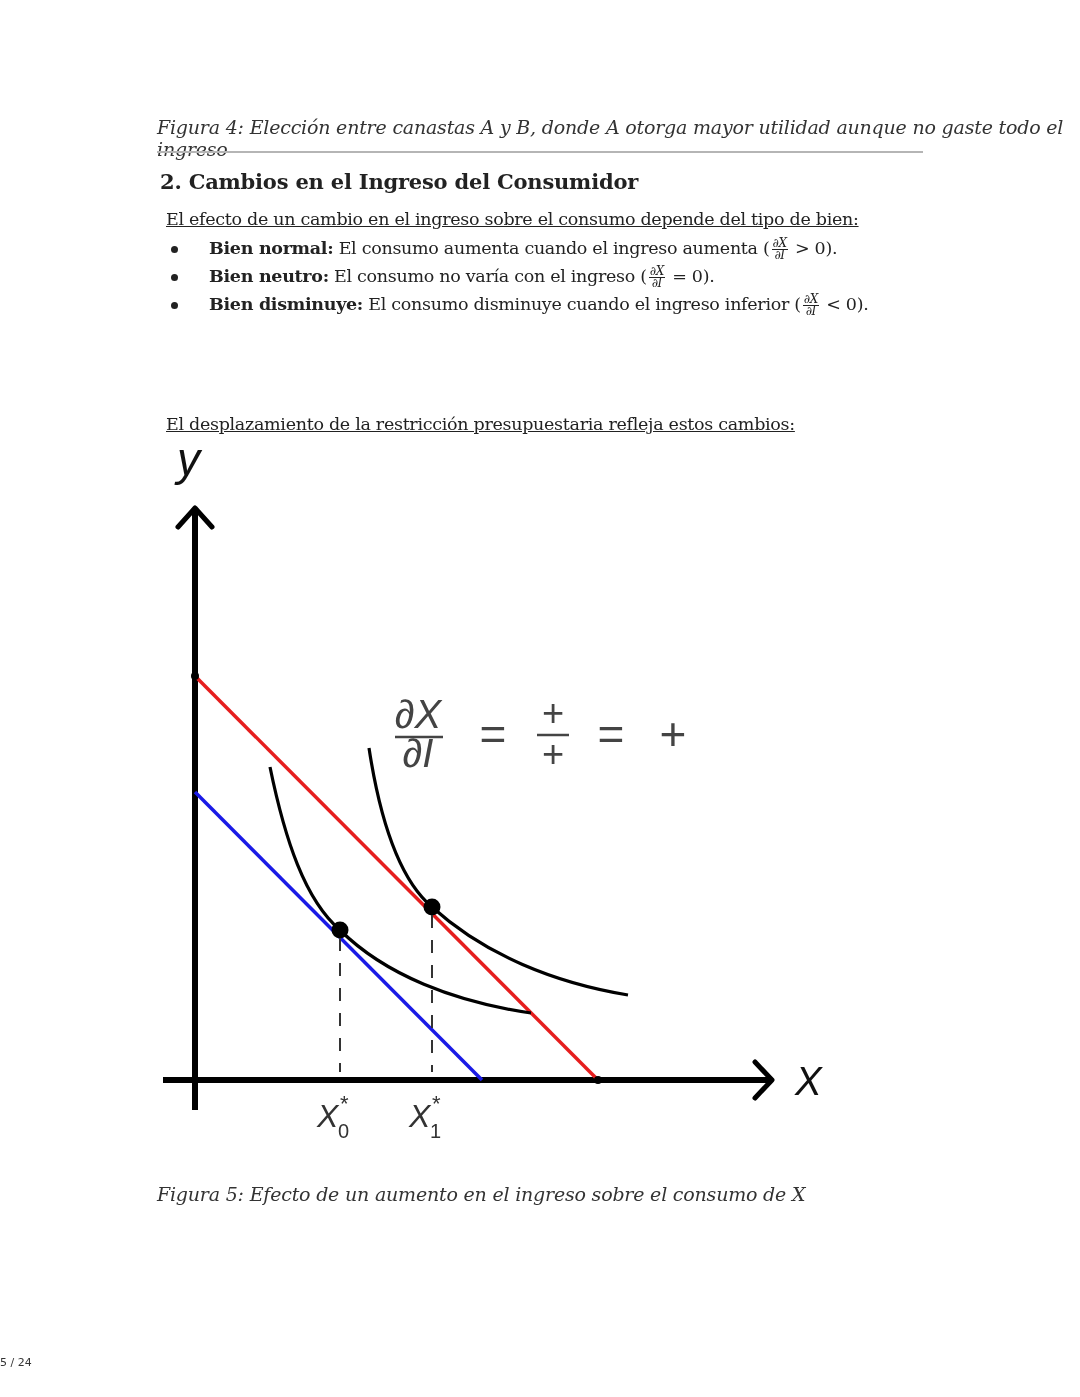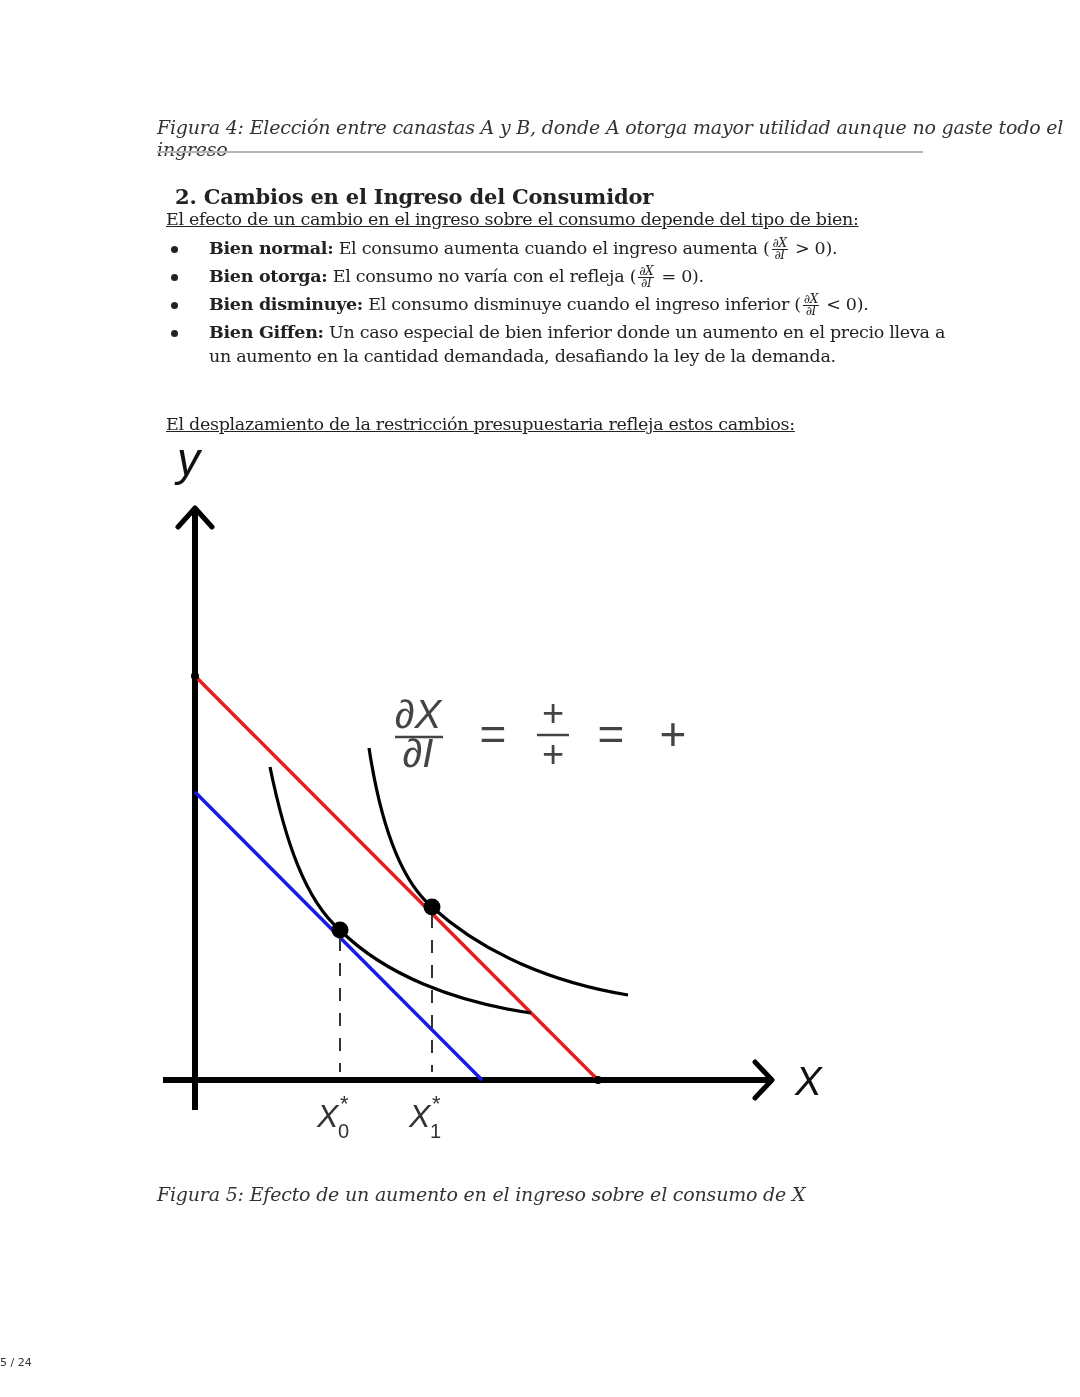--- a/index.html
+++ b/index.html
@@ -2,21 +2,21 @@
 <html><head>
 <meta charset="utf-8">
 <style>
   html, body { margin: 0; padding: 0; background: #ffffff; }
   body { width: 1080px; height: 1397px; position: relative; overflow: hidden;
          font-family: "DejaVu Serif", "Liberation Serif", serif; color: #222222; }
   .caption { position: absolute; left: 157px; font-style: italic; font-size: 19px;
              color: #333333; font-family: "DejaVu Serif", serif; letter-spacing: -0.2px; }
   .rule { position: absolute; left: 157px; top: 151px; width: 766px; height: 0;
           border-top: 2px solid #b5b5b5; }
-  .section-title { position: absolute; left: 159px; top: 168px; margin: 16px;
+  .section-title { position: absolute; left: 159px; top: 168px; margin: 1px;
                    font-size: 21px; font-weight: bold; color: #222222; letter-spacing: -0.2px; }
   .para { position: absolute; left: 157px; font-size: 17.5px; margin: 9px; color: #222222;
           letter-spacing: -0.3px; text-decoration: underline; }
   ul.bullets { position: absolute; left: 157px; top: 236px; width: 770px; margin: 0;
                padding: 0 0 0 52px; list-style: none; font-size: 17.5px; letter-spacing: -0.3px; }
   ul.bullets li { position: relative; line-height: 24px; margin: 0 16px 3px 0; }
   ul.bullets li::before { content: ""; position: absolute; left: -38px; top: 10px;
                           width: 7px; height: 7px; border-radius: 50%; background: #222222; }
   .math { font-family: "DejaVu Serif", serif; font-style: italic; white-space: nowrap; }
   .frac { display: inline-block; vertical-align: middle; text-align: center;
@@ -35,27 +35,24 @@
 <div class="rule"></div>
 
 <h2 class="section-title">2. Cambios en el Ingreso del Consumidor</h2>
 <p class="para" style="top:200px;">El efecto de un cambio en el ingreso sobre el consumo depende del tipo de bien:</p>
 
 <ul class="bullets">
   <li>
     <b>Bien normal:</b><span> El consumo aumenta cuando el ingreso aumenta (</span><span class="math"><span class="frac"><span class="num">∂X</span><span class="den">∂I</span></span><span class="rel"> &gt; 0</span></span><span>).</span>
   </li>
   <li>
-    <b>Bien otorga:</b><span> El consumo no varía con el refleja (</span><span class="math"><span class="frac"><span class="num">∂X</span><span class="den">∂I</span></span><span class="rel"> = 0</span></span><span>).</span>
+    <b>Bien neutro:</b><span> El consumo no varía con el ingreso (</span><span class="math"><span class="frac"><span class="num">∂X</span><span class="den">∂I</span></span><span class="rel"> = 0</span></span><span>).</span>
   </li>
   <li>
     <b>Bien disminuye:</b><span> El consumo disminuye cuando el ingreso inferior (</span><span class="math"><span class="frac"><span class="num">∂X</span><span class="den">∂I</span></span><span class="rel"> &lt; 0</span></span><span>).</span>
-  </li>
-  <li>
-    <b>Bien Giffen:</b><span> Un caso especial de bien inferior donde un aumento en el precio lleva a un aumento en la cantidad demandada, desafiando la ley de la demanda.</span>
   </li>
 </ul>
 
 <p class="para" style="top:405px;">El desplazamiento de la restricción presupuestaria refleja estos cambios:</p>
 
 <svg class="figure" viewBox="0 0 700 720" width="700" height="720">
 
   <text x="22" y="45" font-family="Liberation Sans, sans-serif" font-style="italic" font-size="46" fill="#111">y</text>
 
   <g>

